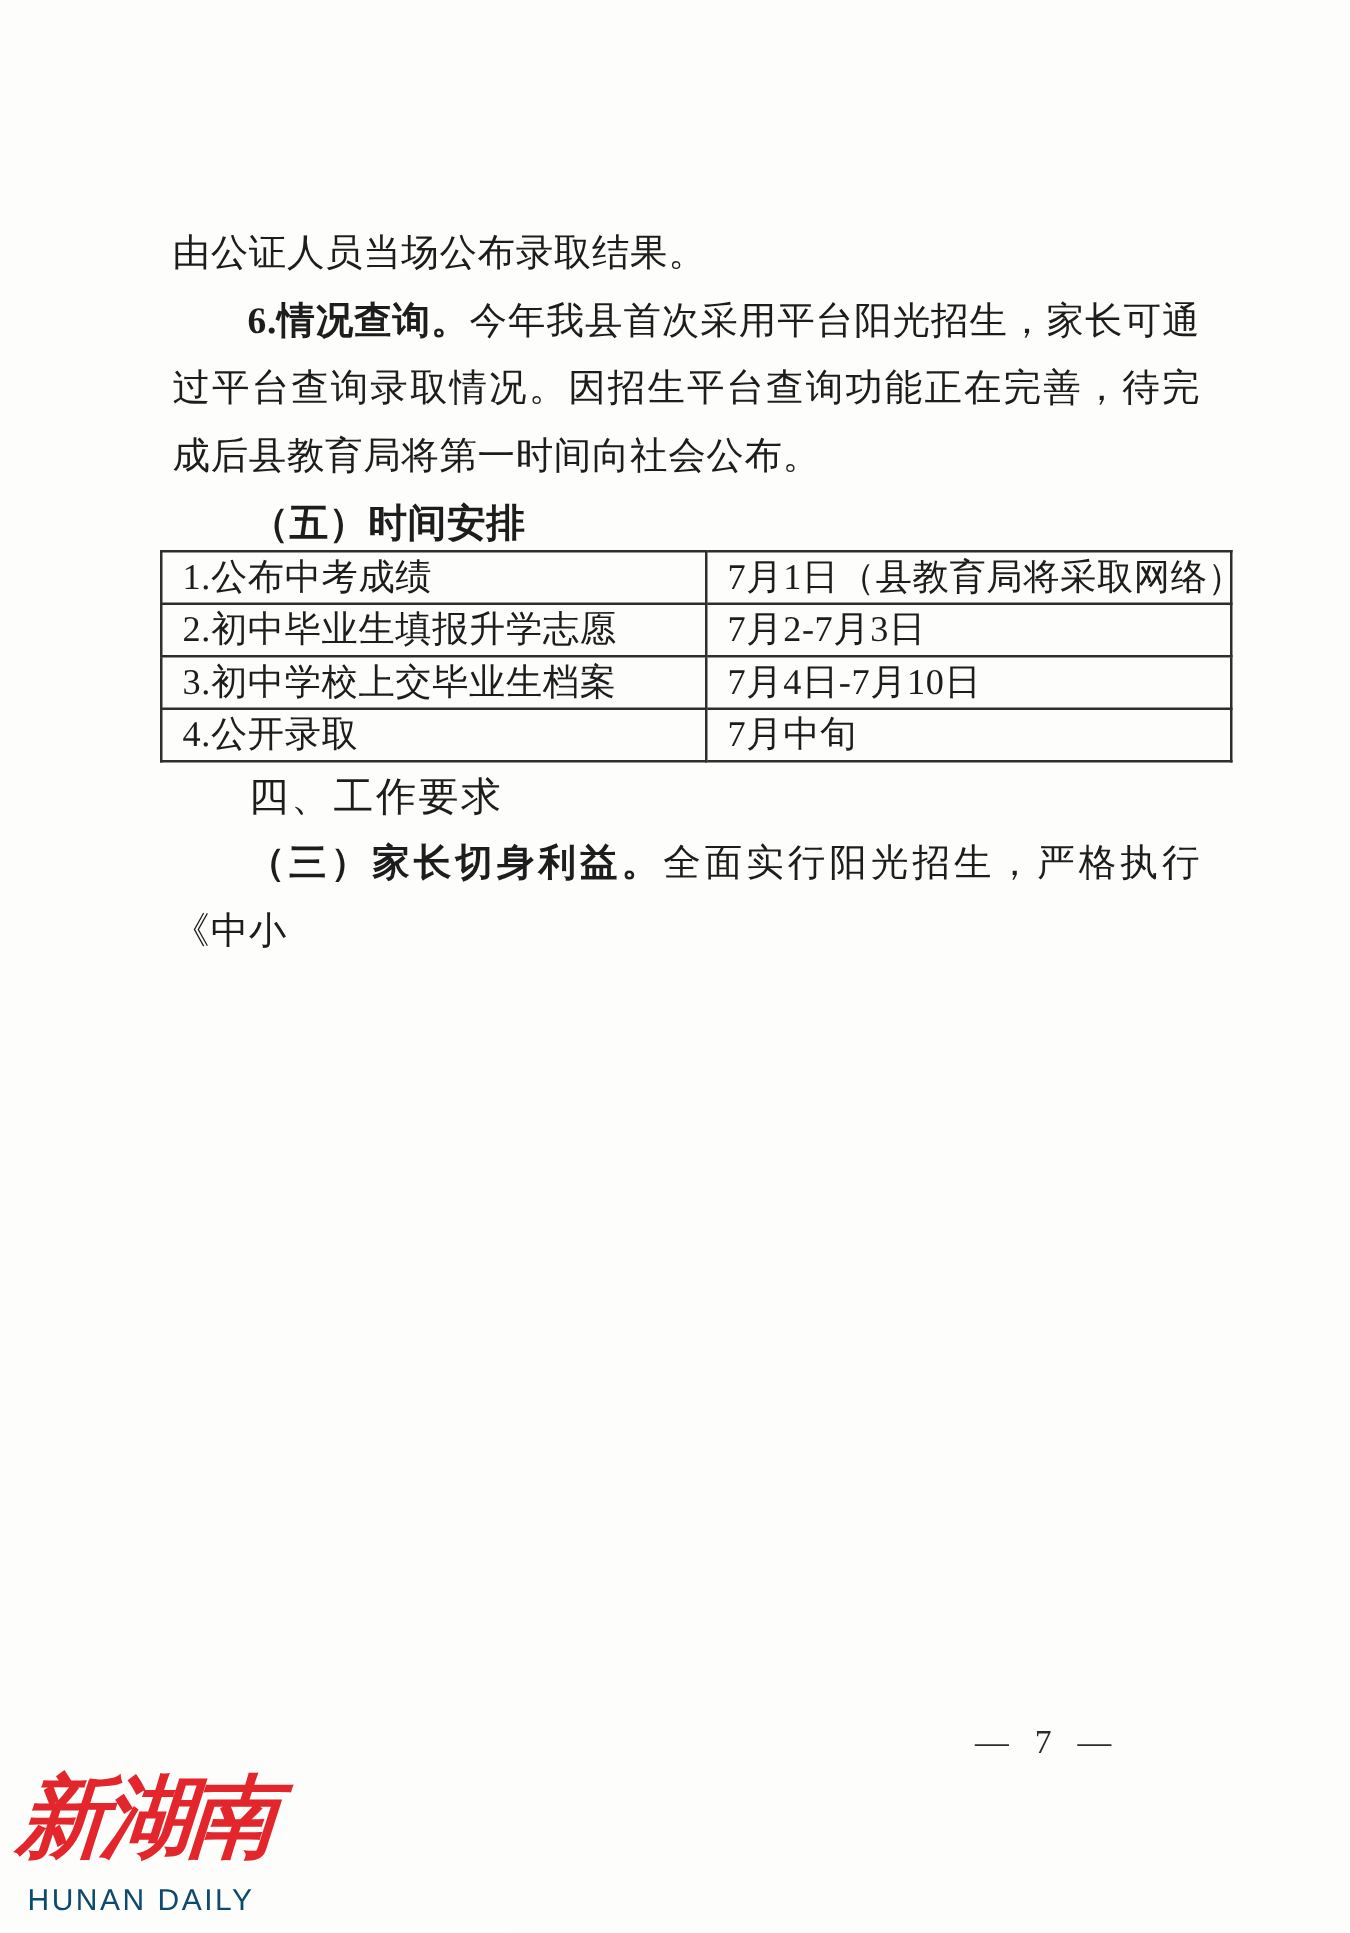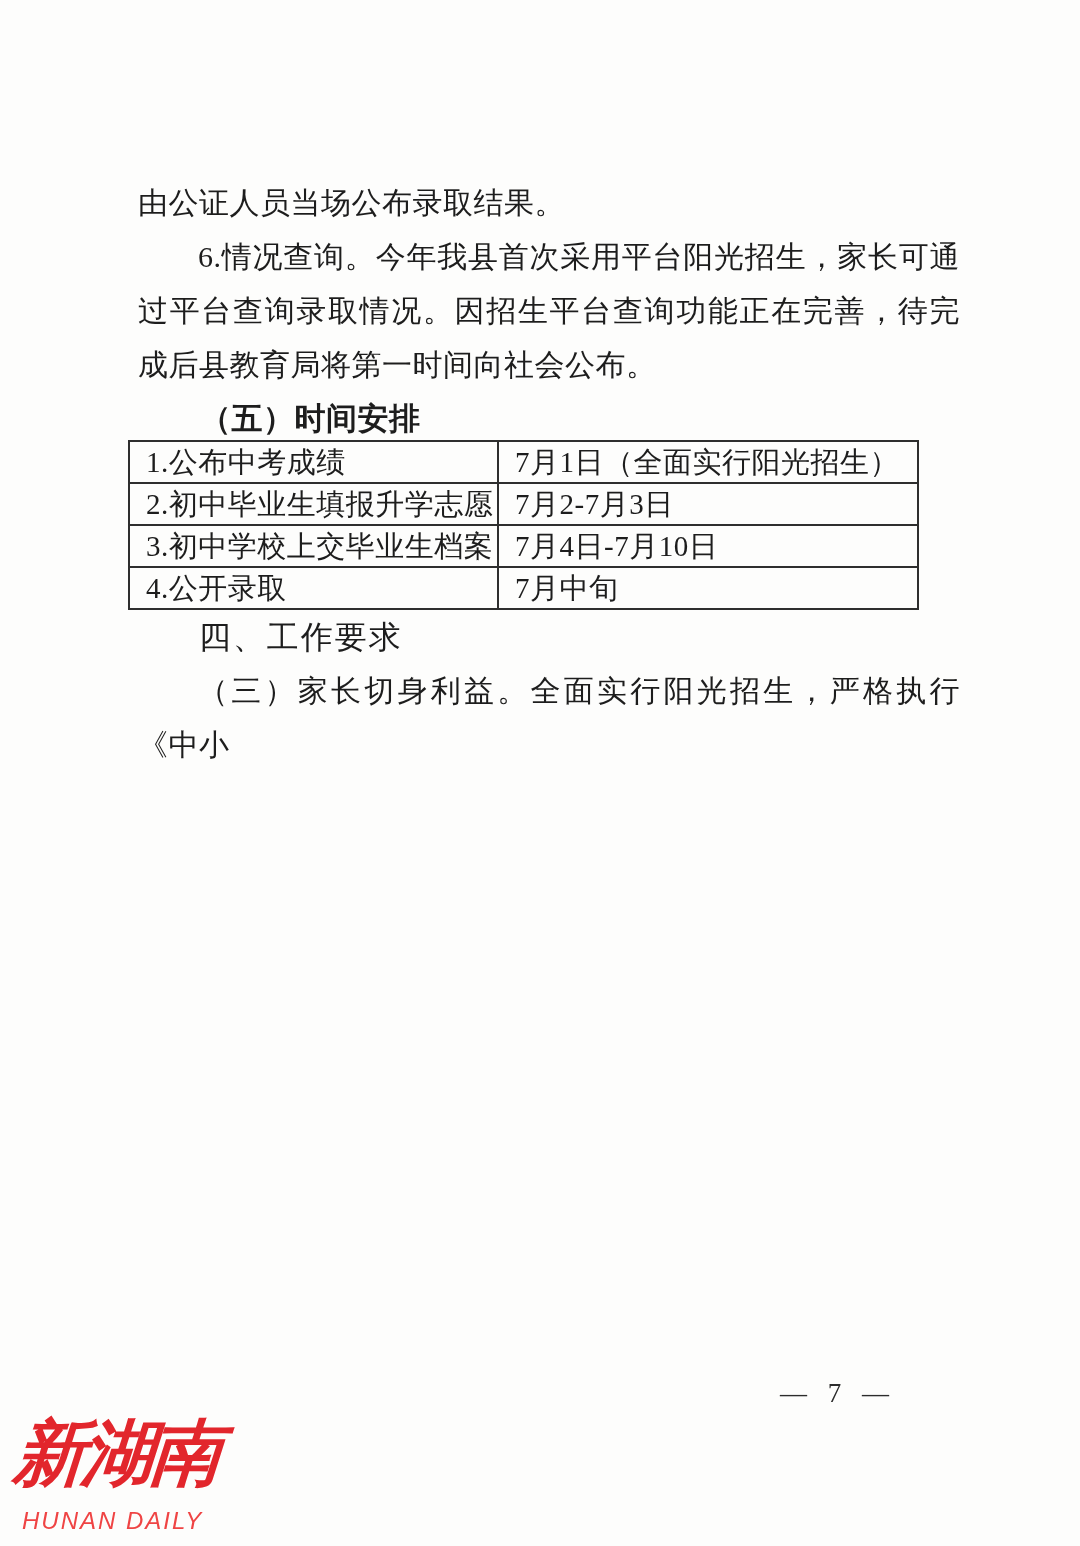--- a/index.html
+++ b/index.html
@@ -18,21 +18,21 @@
     left: 138px;
     top: 176px;
     width: 822px;
     font-size: 30px;
     line-height: 54px;
     text-align: justify;
     letter-spacing: 0.5px;
   }
   .content p { margin: 0; }
   .para { text-indent: 2em; }
-  .lead { font-weight: 400; }
+  .lead { font-weight: 700; }
   .heading {
     text-indent: 2em;
     font-weight: 700;
     font-size: 31px;
   }
   .heading-major {
     text-indent: 1.9em;
     font-weight: 400;
     font-size: 32px;
     letter-spacing: 2px;
@@ -47,21 +47,21 @@
     border: 2px solid #2e2e2e;
     height: 42px;
     font-size: 29px;
     line-height: 40px;
     padding: 0 0 0 16px;
     text-align: left;
     vertical-align: middle;
     white-space: nowrap;
     overflow: hidden;
   }
-  td.col-item { width: 369px; margin-left: 35px; }
+  td.col-item { width: 436px; margin-left: 35px; }
   td.col-date { width: 420px; padding-left: 13px; }
   .page-number {
     position: absolute;
     left: 780px;
     top: 1378px;
     font-size: 27px;
     letter-spacing: 7px;
     color: #2c2c2c;
     white-space: nowrap;
   }
@@ -80,44 +80,43 @@
     letter-spacing: -4px;
     color: #e2262c;
     transform: skewX(-4deg);
     white-space: nowrap;
   }
   .logo-en {
     font-family: "Liberation Sans", "DejaVu Sans", sans-serif;
     font-size: 24px;
     line-height: 30px;
     letter-spacing: 2px;
-    color: #ef4444;
+    color: #0c4a6e;
     margin: 2px 0 0 8px;
     white-space: nowrap;
-    font-style: italic;
   }
 </style>
 </head>
 <body>
 
 <div class="page">
 
   <div class="content">
 
     <p>由公证人员当场公布录取结果。</p>
 
     <p class="para"><span class="lead">6.情况查询。</span><span>今年我县首次采用平台阳光招生，家长可通过平台查询录取情况。因招生平台查询功能正在完善，待完成后县教育局将第一时间向社会公布。</span></p>
 
     <p class="heading">（五）时间安排</p>
 
     <table class="schedule">
       <tbody>
         <tr>
           <td class="col-item">1.公布中考成绩</td>
-          <td class="col-date">7月1日（全面实行阳光招生）</td>
+          <td class="col-date">7月1日（县教育局将采取网络）</td>
         </tr>
         <tr>
           <td class="col-item">2.初中毕业生填报升学志愿</td>
           <td class="col-date">7月2-7月3日</td>
         </tr>
         <tr>
           <td class="col-item">3.初中学校上交毕业生档案</td>
           <td class="col-date">7月4日-7月10日</td>
         </tr>
         <tr>

